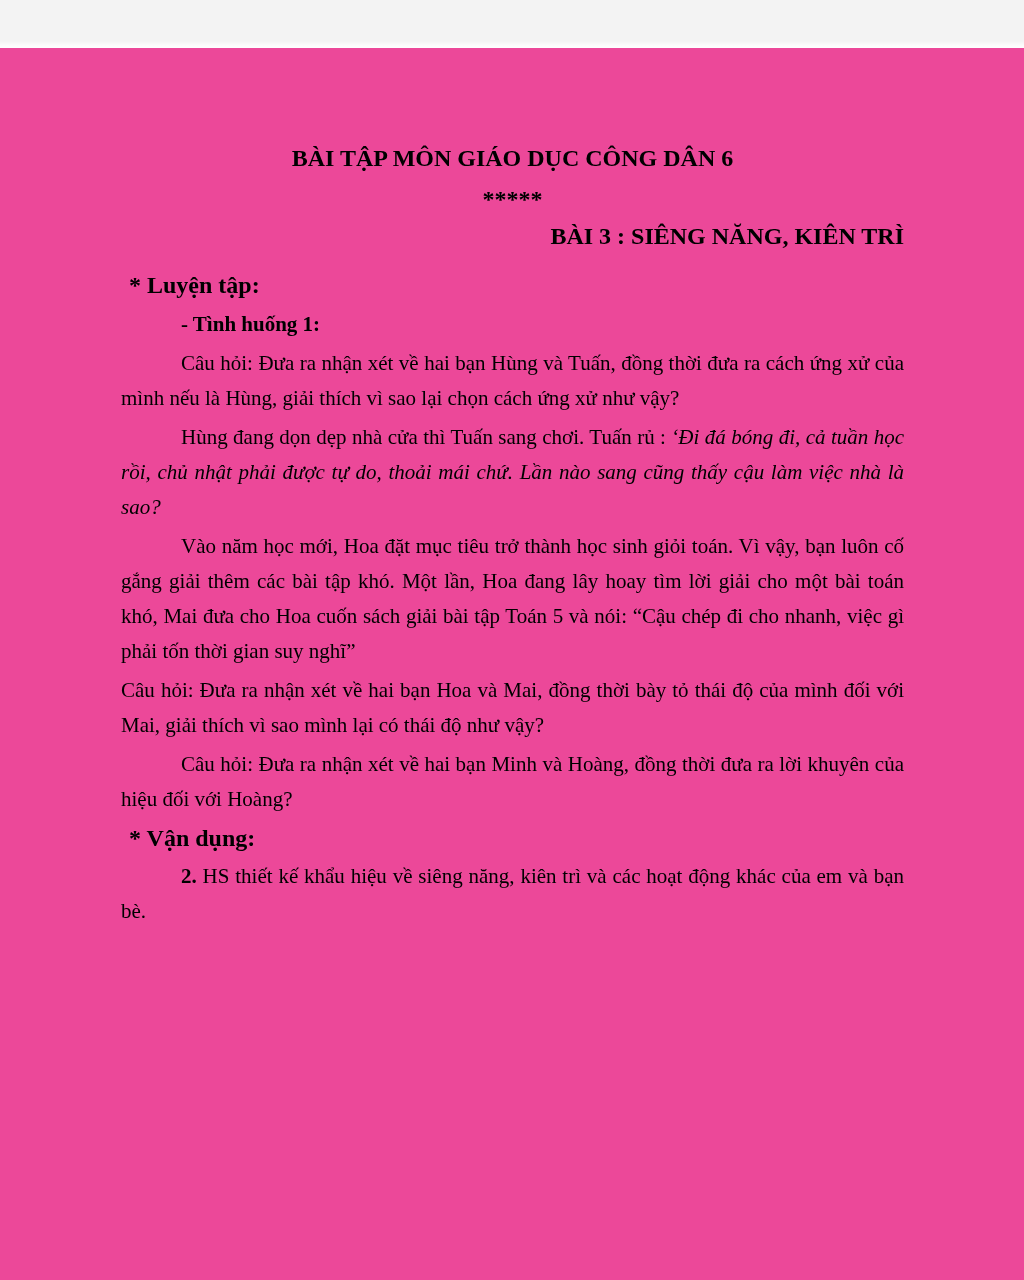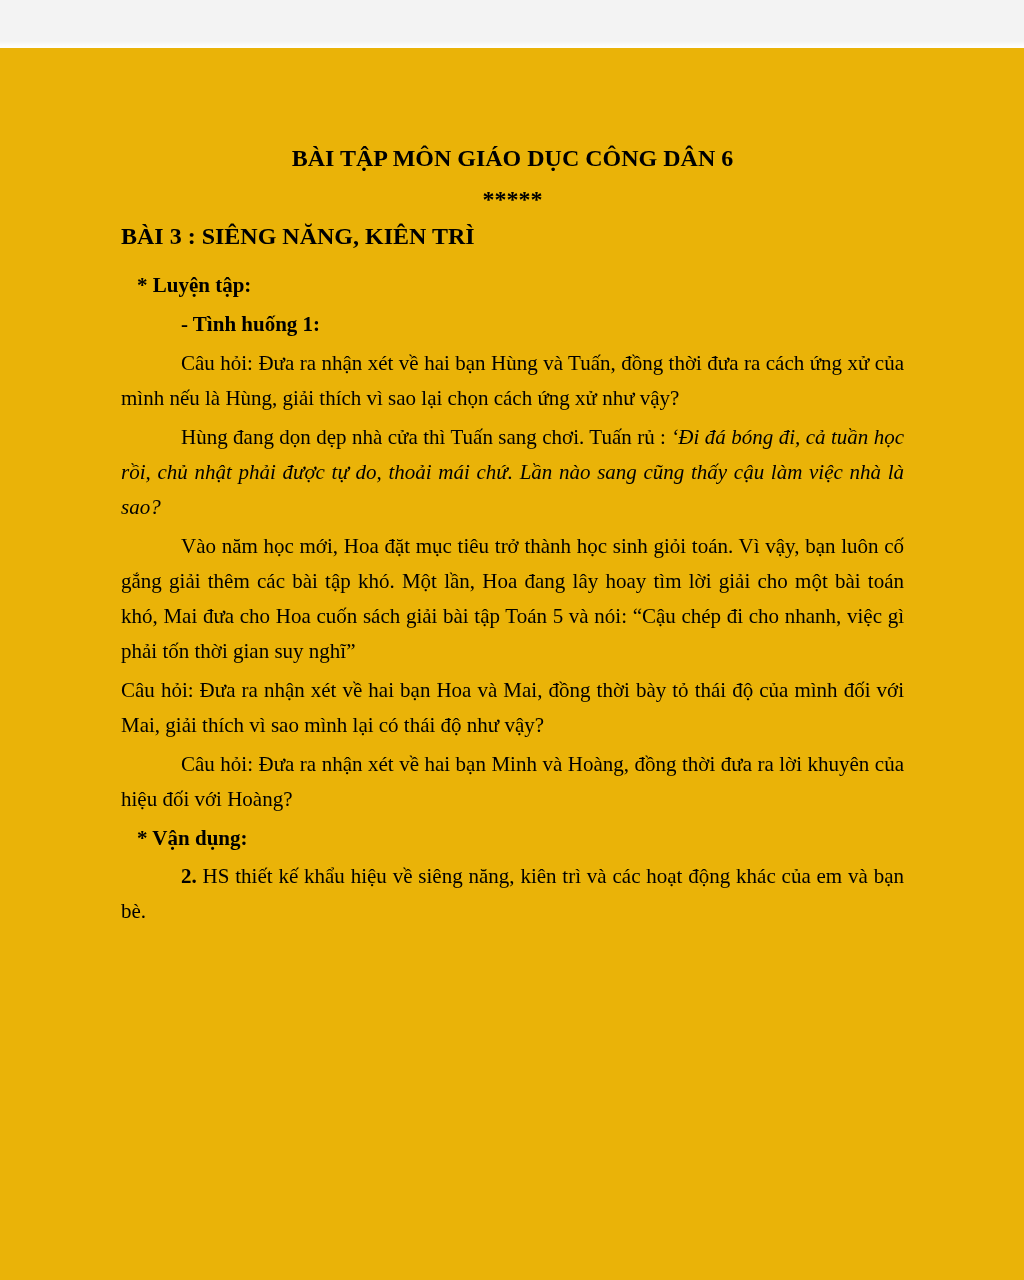--- a/index.html
+++ b/index.html
@@ -11,21 +11,21 @@
     height: 1280px;
     background: #ffffff;
     font-family: "Liberation Serif", serif;
     color: #000000;
   }
   .screen {
     position: relative;
     width: 1024px;
     height: 1280px;
     overflow: hidden;
-    background: #eab308;
+    background: #ec4899;
   }
   .top-bar {
     height: 48px;
     background: linear-gradient(#f3f3f3 0px, #f3f3f3 41px, #fbfbfb 45px, #ffffff 48px);
   }
   .page {
     padding: 95px 120px 40px 121px;
   }
   .doc-title {
     font-size: 24px;
@@ -38,28 +38,28 @@
     font-size: 24px;
     line-height: 29px;
     font-weight: bold;
     text-align: center;
     margin: 0 0 7px 0;
   }
   .lesson-heading {
     font-size: 24px;
     line-height: 31px;
     font-weight: bold;
-    text-align: left;
+    text-align: right;
     margin: 0 0 16px 0;
   }
   .section-heading {
-    font-size: 21px;
+    font-size: 24px;
     line-height: 34px;
     font-weight: bold;
-    margin: 2px 0 1px 16px;
+    margin: 2px 0 1px 8px;
   }
   .sub-heading {
     font-size: 21px;
     line-height: 35px;
     font-weight: bold;
     padding-left: 60px;
     margin: 5px 0 1px 0;
   }
   .para {
     font-size: 21px;

